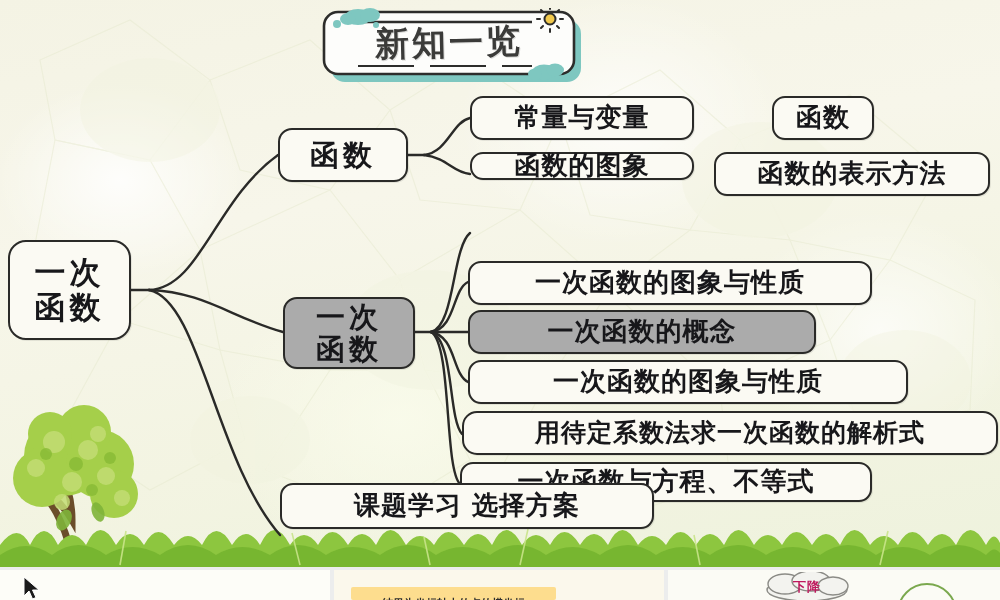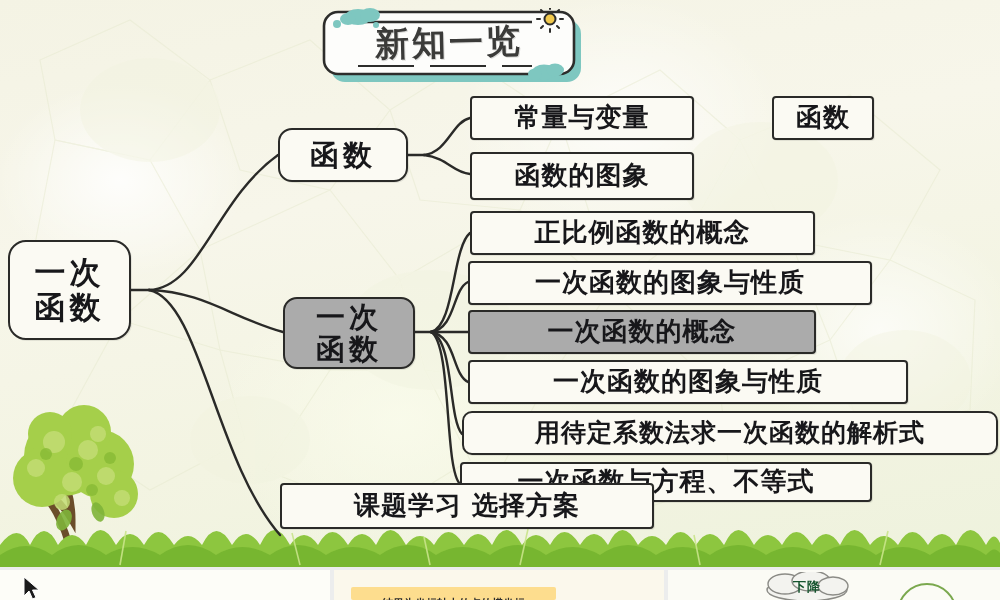--- a/index.html
+++ b/index.html
@@ -86,22 +86,22 @@
     font-family: "DejaVu Sans", "Liberation Sans", sans-serif;
     font-weight: 700;
     letter-spacing: 1px;
     line-height: 1.12;
     white-space: pre-line;
     box-shadow: 1px 1px 0 rgba(0,0,0,.08);
   }
   .node.highlight { background: #ababab; }
   .node.root      { border-radius: 18px; font-size: 31px; letter-spacing: 4px; }
   .node.lvl1      { border-radius: 14px; font-size: 29px; letter-spacing: 4px; }
-  .node.leaf      { font-size: 26px; border-radius: 4px; }
-  .node.leafsm    { font-size: 25px; border-radius: 10px; }
+  .node.leaf      { font-size: 26px; border-radius: 13px; }
+  .node.leafsm    { font-size: 25px; border-radius: 15px; }
   
   #bottombar {
     position: absolute;
     left: 0; top: 567px;
     width: 1000px; height: 33px;
     background: #eceded;
   }
   #panel-left {
     position: absolute; left: 0; top: 570px;
     width: 330px; height: 30px;
@@ -139,21 +139,21 @@
     position: absolute;
     left: 755px; top: 572px;
     width: 104px; height: 28px;
   }
   #cloud-chip .cloud-label {
     position: absolute;
     left: 0; top: 6px; width: 104px;
     text-align: center;
     font-size: 13px;
     font-weight: 700;
-    color: #14532d;
+    color: #be185d;
     letter-spacing: 1px;
   }
   #green-circle {
     position: absolute;
     left: 897px; top: 583px;
     width: 56px; height: 56px;
     border: 2px solid #7aa84e;
     border-radius: 50%;
     background: transparent;
   }
@@ -309,28 +309,28 @@
         <path d="M431 332 C 454 340, 448 418, 462 434"></path>
         <path d="M431 332 C 452 344, 444 468, 460 484"></path>
       </g>
     </svg>
 
     <div class="node root" style="left:8px; top:240px; width:123px; height:100px;">一次
 函数</div>
 
     <div class="node lvl1" style="left:278px; top:128px; width:130px; height:54px;">函数</div>
     <div class="node leaf" style="left:470px; top:96px; width:224px; height:44px;">常量与变量</div>
-    <div class="node leaf" style="left:470px; top:152px; width:224px; height:48px;">函数的图象</div>
+    <div class="node leaf" style="left:470px; top:152px; width:224px; height:28px;">函数的图象</div>
 
     <div class="node leaf" style="left:772px; top:96px; width:102px; height:44px;">函数</div>
+    <div class="node leaf" style="left:714px; top:152px; width:276px; height:44px;">函数的表示方法</div>
 
     <div class="node lvl1 highlight" style="left:283px; top:297px; width:132px; height:72px;">一次
 函数</div>
 
-    <div class="node leaf" style="left:470px; top:211px; width:345px; height:44px;">正比例函数的概念</div>
     <div class="node leaf" style="left:468px; top:261px; width:404px; height:44px;">一次函数的图象与性质</div>
     <div class="node leaf highlight" style="left:468px; top:310px; width:348px; height:44px;">一次函数的概念</div>
     <div class="node leaf" style="left:468px; top:360px; width:440px; height:44px;">一次函数的图象与性质</div>
     <div class="node leafsm" style="left:462px; top:411px; width:536px; height:44px;">用待定系数法求一次函数的解析式</div>
     <div class="node leaf" style="left:460px; top:462px; width:412px; height:40px;">一次函数与方程、不等式</div>
 
     <div class="node leaf" style="left:280px; top:483px; width:374px; height:46px;">课题学习  选择方案</div>
 
   </div>
 

